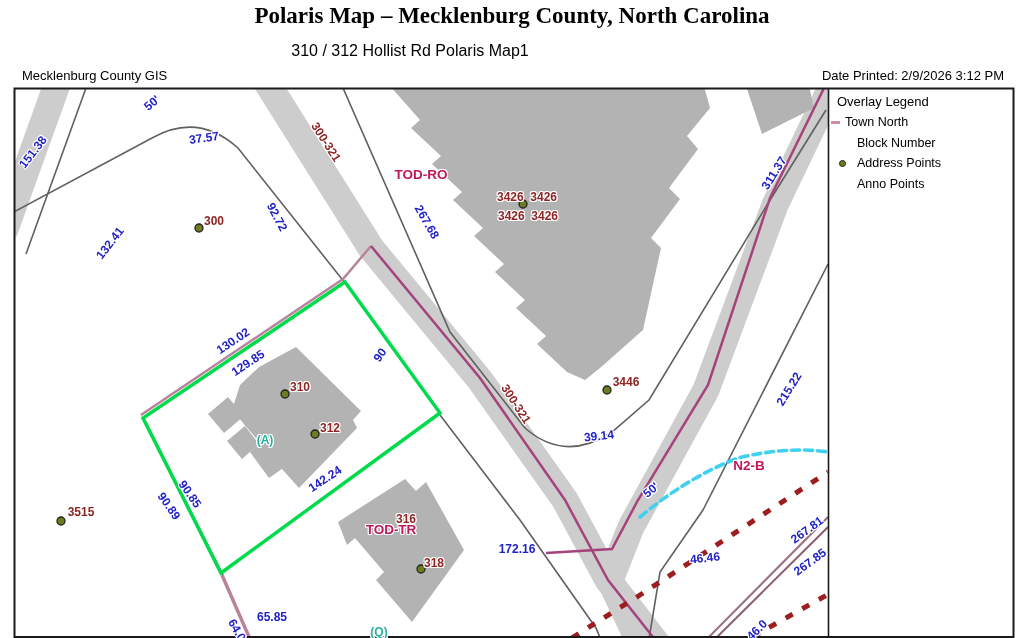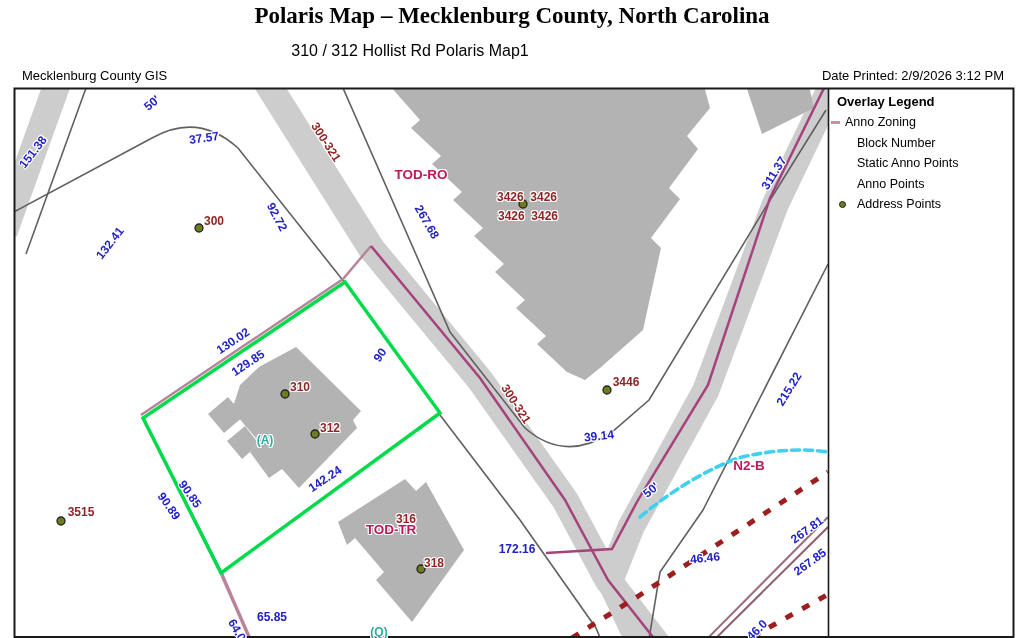--- a/index.html
+++ b/index.html
@@ -20,21 +20,21 @@
     transform:translate(-50%,-50%) rotate(var(--r,0deg));
     text-shadow:-1px -1px 0 #fff,1px -1px 0 #fff,-1px 1px 0 #fff,1px 1px 0 #fff,
       0 -1px 0 #fff,0 1px 0 #fff,-1px 0 0 #fff,1px 0 0 #fff;}
   .blue{color:#2121c8;}
   .red{color:#8e2424;}
   .pink{color:#be185d;font-size:13.5px;}
   .teal{color:#2aaea2;}
   
   #legend{position:absolute;left:830px;top:90px;width:182px;height:546px;
     background:#fff;font-size:12.5px;}
-  #legend .ttl{font-weight:bold;font-size:13px;padding:4px 0 3px 7px;}
+  #legend .ttl{font-weight:normal;font-size:13px;padding:4px 0 3px 7px;}
   .lg-row{position:relative;height:20.5px;line-height:20.5px;}
   .lg-txt{position:absolute;left:15px;}
   .ind1 .lg-txt{left:16px;} .ind2 .lg-txt{left:27px;}
   .dash{position:absolute;left:1px;top:9px;width:9px;height:3px;}
   .dash.town{background:#cc8ca6;height:2.5px;}
   .dash.clt{background:#a6437d;height:3.5px;}
   .pt-dot{position:absolute;left:9px;top:7px;width:7px;height:7px;border-radius:50%;
     background:#6f7c1e;border:1px solid #222;box-sizing:border-box;}
 </style>
 </head>
@@ -153,28 +153,25 @@
 <div class="lbl blue" style="left:807px;top:530px;--r:-36deg">267.81</div>
 <div class="lbl blue" style="left:810px;top:562px;--r:-36deg">267.85</div>
 <div class="lbl blue" style="left:757px;top:630px;--r:-45deg">46.0</div>
 <div class="lbl red" style="left:516px;top:404px;--r:57deg">300-321</div>
 </div>
 
 <div id="legend">
   <div class="ttl">Overlay Legend</div>
   <div class="lg-row">
     <span class="dash town"></span>
-    <span class="lg-txt">Anno Zoning</span>
+    <span class="lg-txt">Town North</span>
   </div>
   <div class="lg-row ind2">
     <span class="lg-txt">Block Number</span>
   </div>
   <div class="lg-row ind2">
-    <span class="lg-txt">Static Anno Points</span>
+    <span class="pt-dot"></span>
+    <span class="lg-txt">Address Points</span>
   </div>
   <div class="lg-row ind2">
     <span class="lg-txt">Anno Points</span>
   </div>
-  <div class="lg-row ind2">
-    <span class="pt-dot"></span>
-    <span class="lg-txt">Address Points</span>
-  </div>
 </div>
 
 </body></html>

